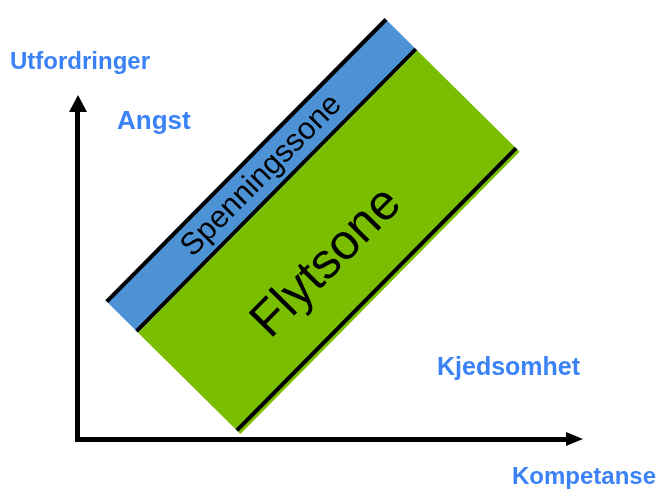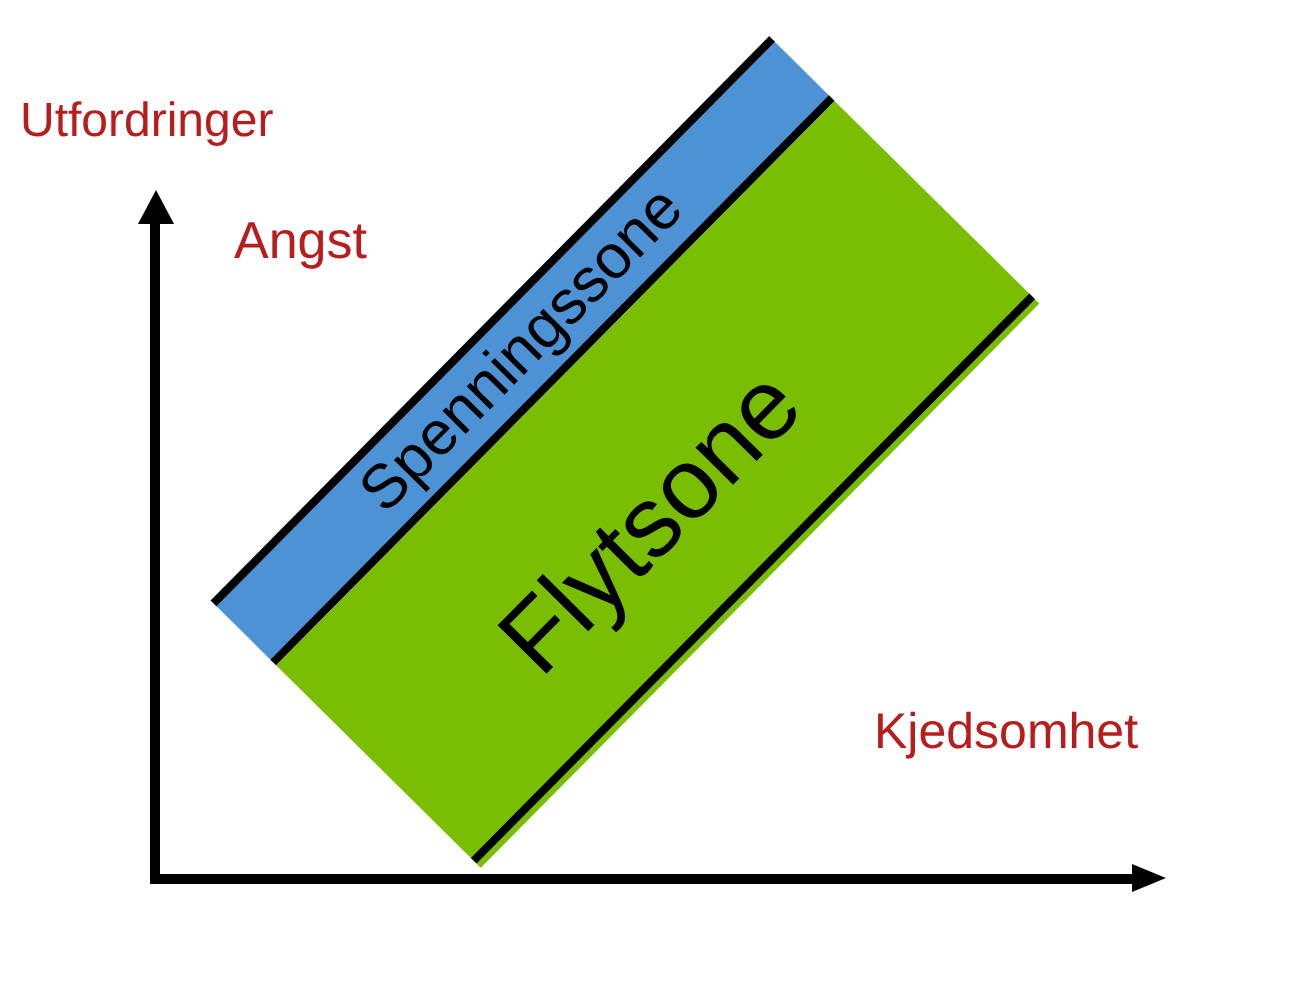--- a/index.html
+++ b/index.html
@@ -12,22 +12,23 @@
     position: relative;
     width: 656px;
     height: 503px;
     overflow: hidden;
     background: var(--background, #ffffff);
     color: #000;
   }
   .label {
     position: absolute;
     white-space: nowrap;
-    color: #b91c1c;
+    color: #3b82f6;
     line-height: 1.1;
+    font-weight: bold;
   }
   .y-axis-label   { left: 10px;  top: 48px;  font-size: 24px; }
   .anxiety-label  { left: 117px; top: 106px; font-size: 26px; }
   .boredom-label  { left: 437px; top: 353px; font-size: 25px; }
   .x-axis-label   { left: 512px; top: 463px; font-size: 24px; }
 
   
   .band {
     position: absolute;
     left: 114px;
@@ -113,14 +114,15 @@
   </div>
 
   <div class="label boredom-label">Kjedsomhet</div>
 
   <div class="axis-line y-axis-line"></div>
   <div class="arrowhead y-arrowhead"></div>
 
   <div class="axis-line x-axis-line"></div>
   <div class="arrowhead x-arrowhead"></div>
 
+  <div class="label x-axis-label">Kompetanse</div>
 
 </div>
 
 </body></html>

